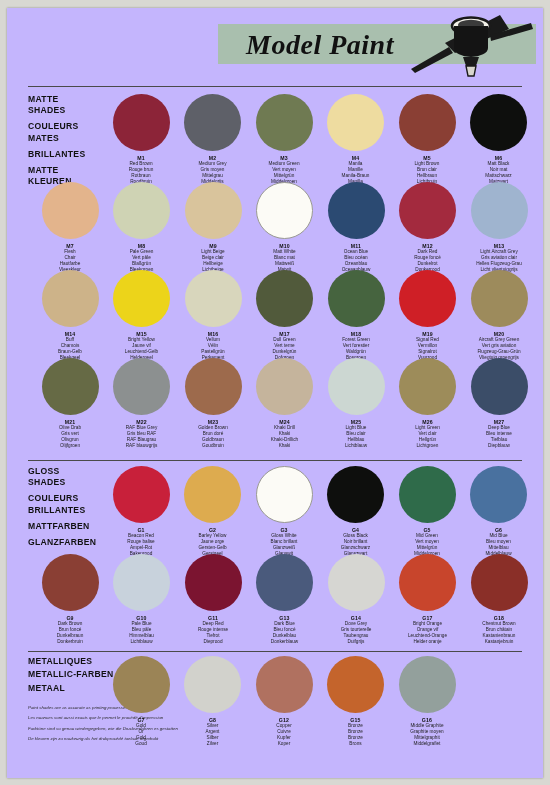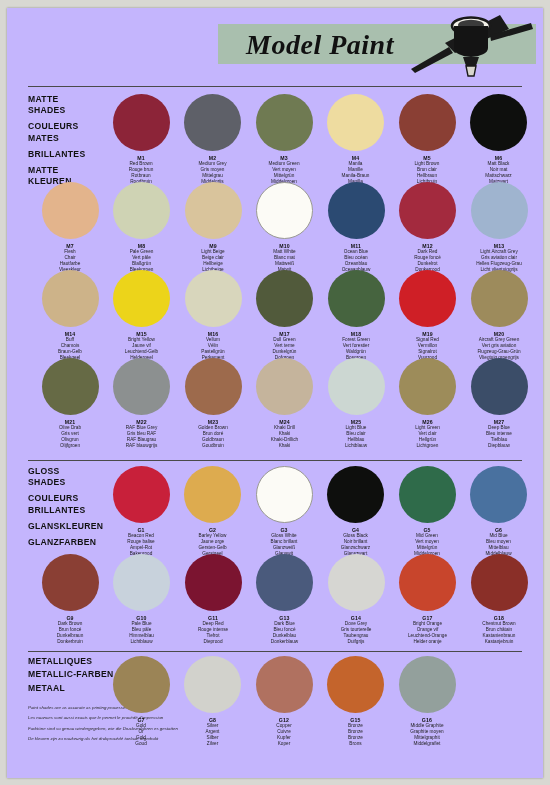--- a/index.html
+++ b/index.html
@@ -426,21 +426,21 @@
       <div class="sec-head">
         <div class="grp">
           <div>GLOSS</div>
           <div>SHADES</div>
         </div>
         <div class="grp">
           <div>COULEURS</div>
           <div>BRILLANTES</div>
         </div>
         <div class="grp">
-          <div>GLANSKLEUREN</div>
+          <div>MATTFARBEN</div>
         </div>
         <div class="grp">
           <div>GLANZFARBEN</div>
         </div>
       </div>
       <div class="row" style="top: 0px;">
         <div class="cell" style="left: 80px;">
           <div class="dot" style="background: rgb(200, 32, 58);"></div>
           <div class="code">G1</div>
           <div class="names">

